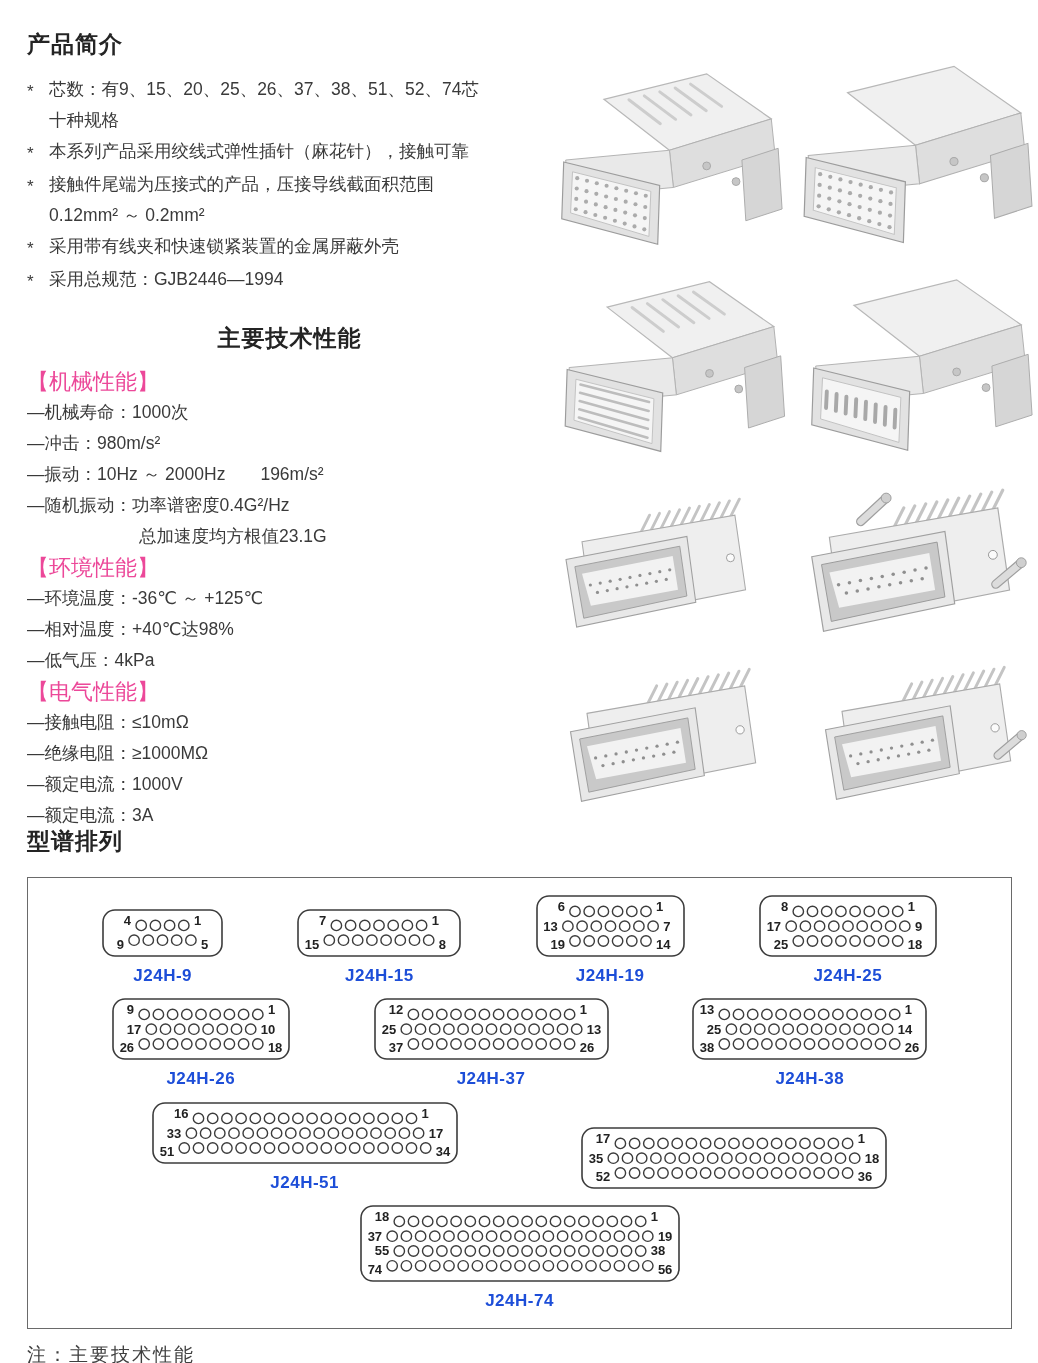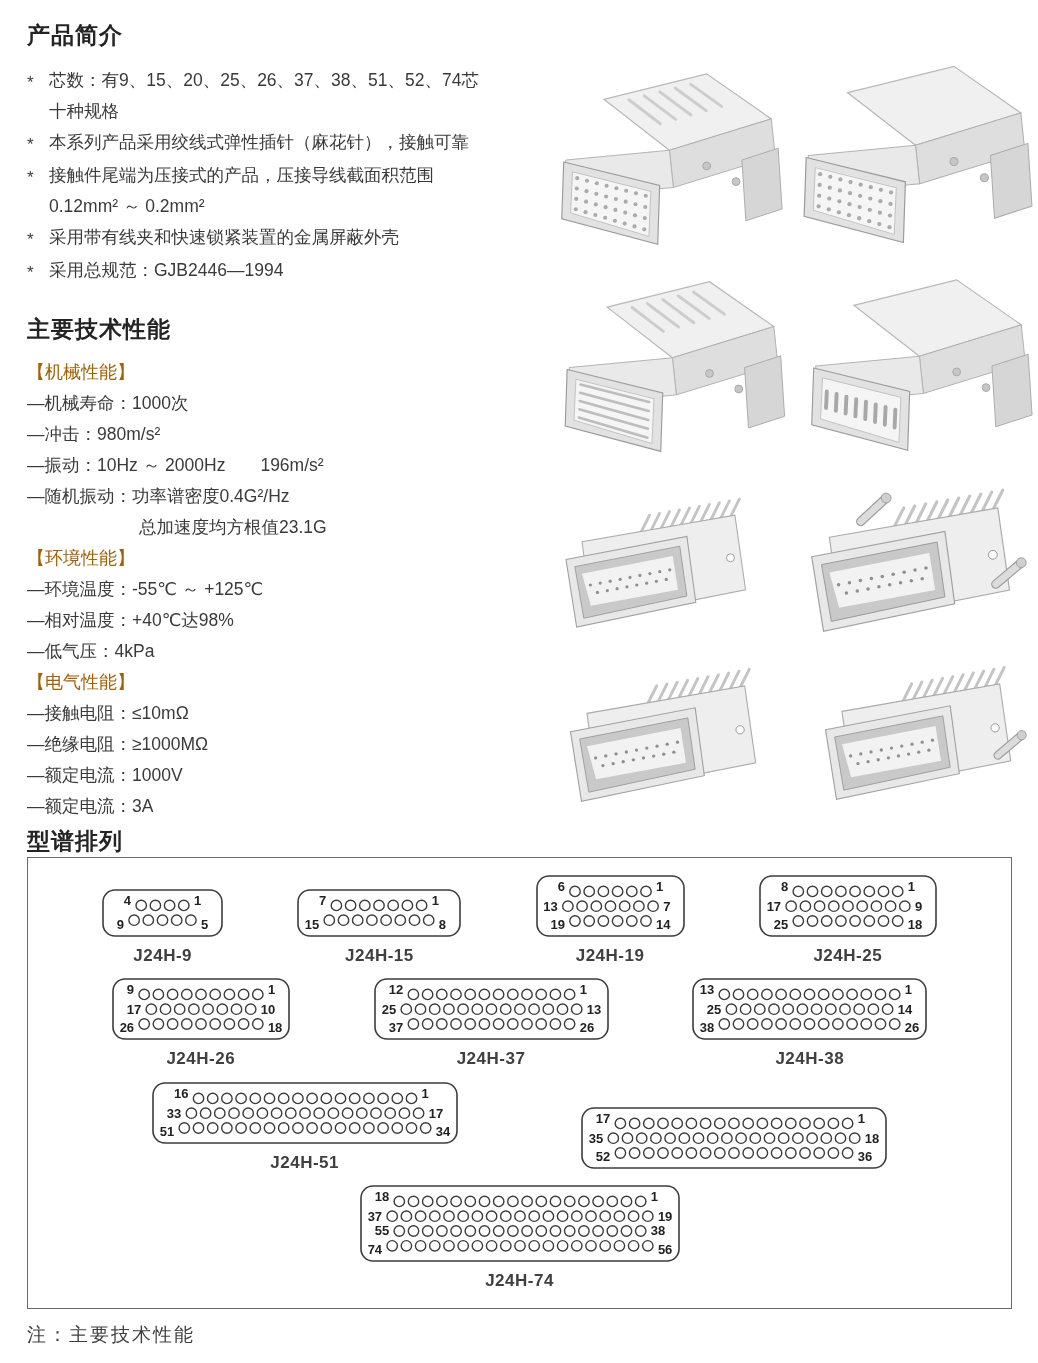--- a/index.html
+++ b/index.html
@@ -3,46 +3,46 @@
 <meta charset="utf-8">
 <style>
   html,body{margin:0;padding:0;background:#ffffff;}
   body{
     width:1038px;height:1363px;position:relative;overflow:hidden;
     font-family:"Liberation Sans","DejaVu Sans",sans-serif;
     color:#3a3a3a;
   }
   .page{position:absolute;inset:0;}
   
-  .left-col{position:absolute;left:27px;top:20px;width:525px;}
+  .left-col{position:absolute;left:27px;top:29px;width:525px;}
   h1.sec{font-size:23px;font-weight:700;color:#242424;margin:0;letter-spacing:1px;}
   .intro h1{margin-bottom:14px;}
   .bullet{display:flex;line-height:31px;font-size:17.5px;}
   .bullet .star{width:22px;flex:0 0 22px;color:#3a3a3a;font-size:17px;padding-top:2px;}
   .bullet .bl{white-space:nowrap;}
   .specs{margin-top:26px;}
-  .specs h1{margin-bottom:12px;}
-  .spec-header{font-size:18px;line-height:31px;color:#a16207;}
+  .specs h1{margin-bottom:12px;text-align:center;}
+  .spec-header{font-size:22px;line-height:31px;color:#ec4899;}
   .spec-line{font-size:17.5px;line-height:31px;white-space:nowrap;}
   
   .photos{position:absolute;left:540px;top:40px;width:498px;height:800px;}
   .photo{position:absolute;}
   .photo svg{width:100%;height:100%;display:block;}
   
   .spectrum{position:absolute;left:27px;top:826px;width:985px;}
-  .spectrum h1{margin-bottom:0;}
+  .spectrum h1{margin-bottom:20px;}
   .diagram-box{
     border:1.5px solid #6a6a6a;background:#fff;height:452px;
     display:flex;flex-direction:column;justify-content:space-evenly;
     box-sizing:border-box;padding:4px 0;
   }
   .diagram-row{display:flex;justify-content:space-evenly;align-items:flex-end;}
   figure.connector{margin:0;text-align:center;}
   figure.connector figcaption{
-    font-size:17px;font-weight:700;color:#404040;margin-top:5px;letter-spacing:.5px;
+    font-size:17px;font-weight:700;color:#1d4ed8;margin-top:5px;letter-spacing:.5px;
   }
   .note{font-size:19px;color:#3f3f3f;margin-top:13px;letter-spacing:2px;}
 </style>
 </head>
 <body>
 
 <div class="page">
 
   <div class="left-col">
     <section class="intro">
@@ -89,21 +89,21 @@
           <div class="spec-group">
             <div class="spec-header">【机械性能】</div>
             <div class="spec-line">—机械寿命：1000次</div>
             <div class="spec-line">—冲击：980m/s²</div>
             <div class="spec-line">—振动：10Hz ～ 2000Hz　　196m/s²</div>
             <div class="spec-line">—随机振动：功率谱密度0.4G²/Hz</div>
             <div class="spec-line" style="padding-left: 112px;">总加速度均方根值23.1G</div>
           </div>
           <div class="spec-group">
             <div class="spec-header">【环境性能】</div>
-            <div class="spec-line">—环境温度：-55℃ ～ +125℃</div>
+            <div class="spec-line">—环境温度：-36℃ ～ +125℃</div>
             <div class="spec-line">—相对温度：+40℃达98%</div>
             <div class="spec-line">—低气压：4kPa</div>
           </div>
           <div class="spec-group">
             <div class="spec-header">【电气性能】</div>
             <div class="spec-line">—接触电阻：≤10mΩ</div>
             <div class="spec-line">—绝缘电阻：≥1000MΩ</div>
             <div class="spec-line">—额定电流：1000V</div>
             <div class="spec-line">—额定电流：3A</div>
           </div>

